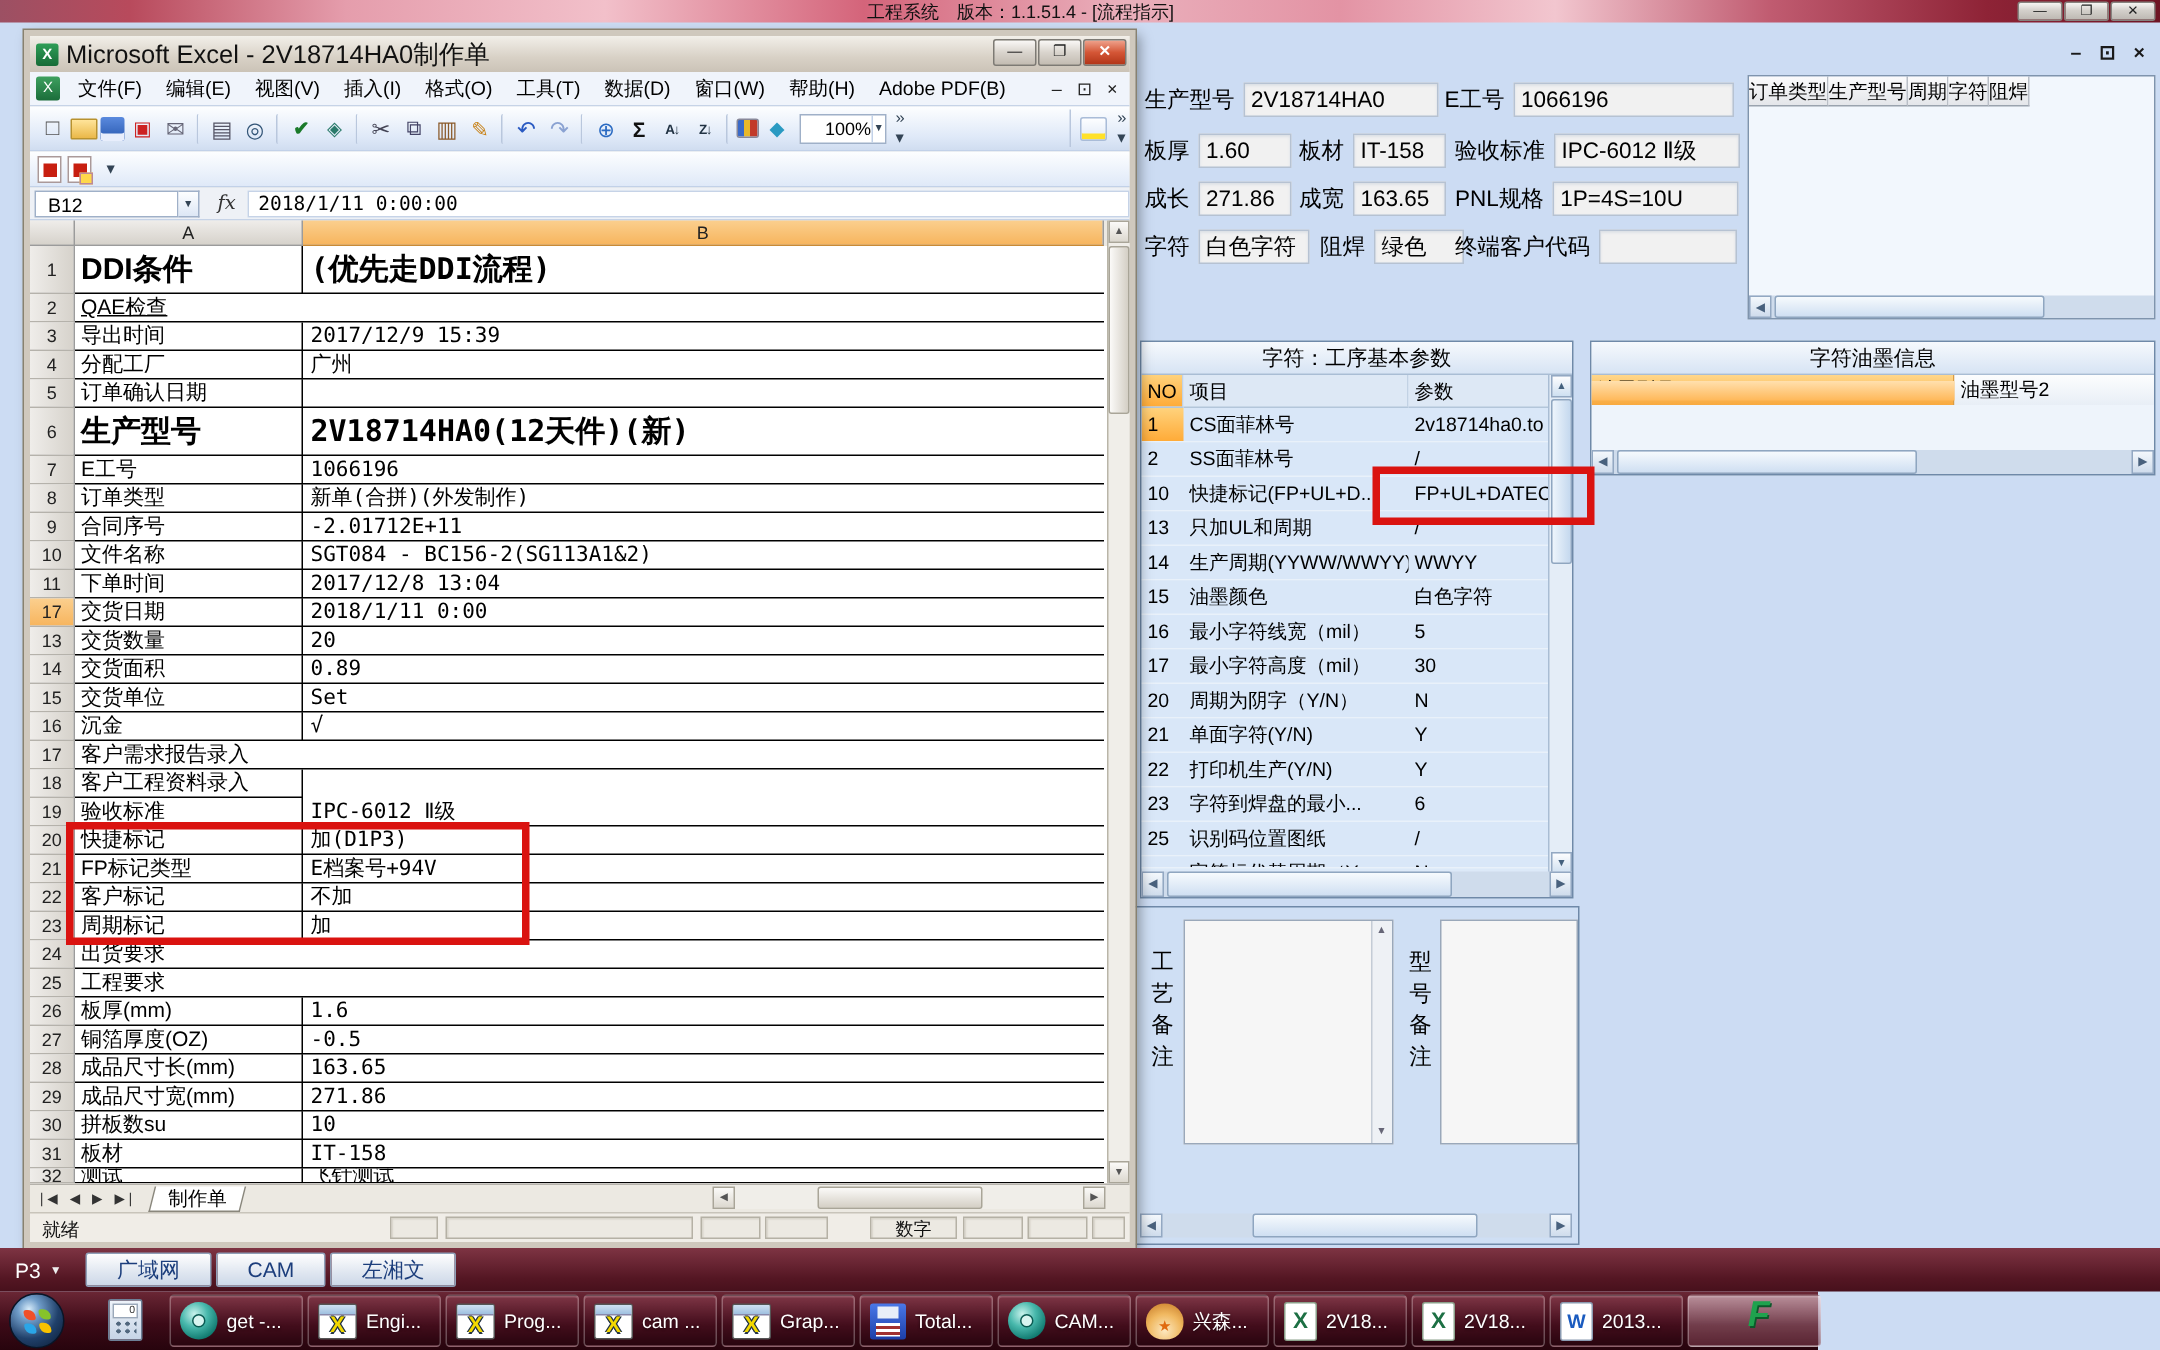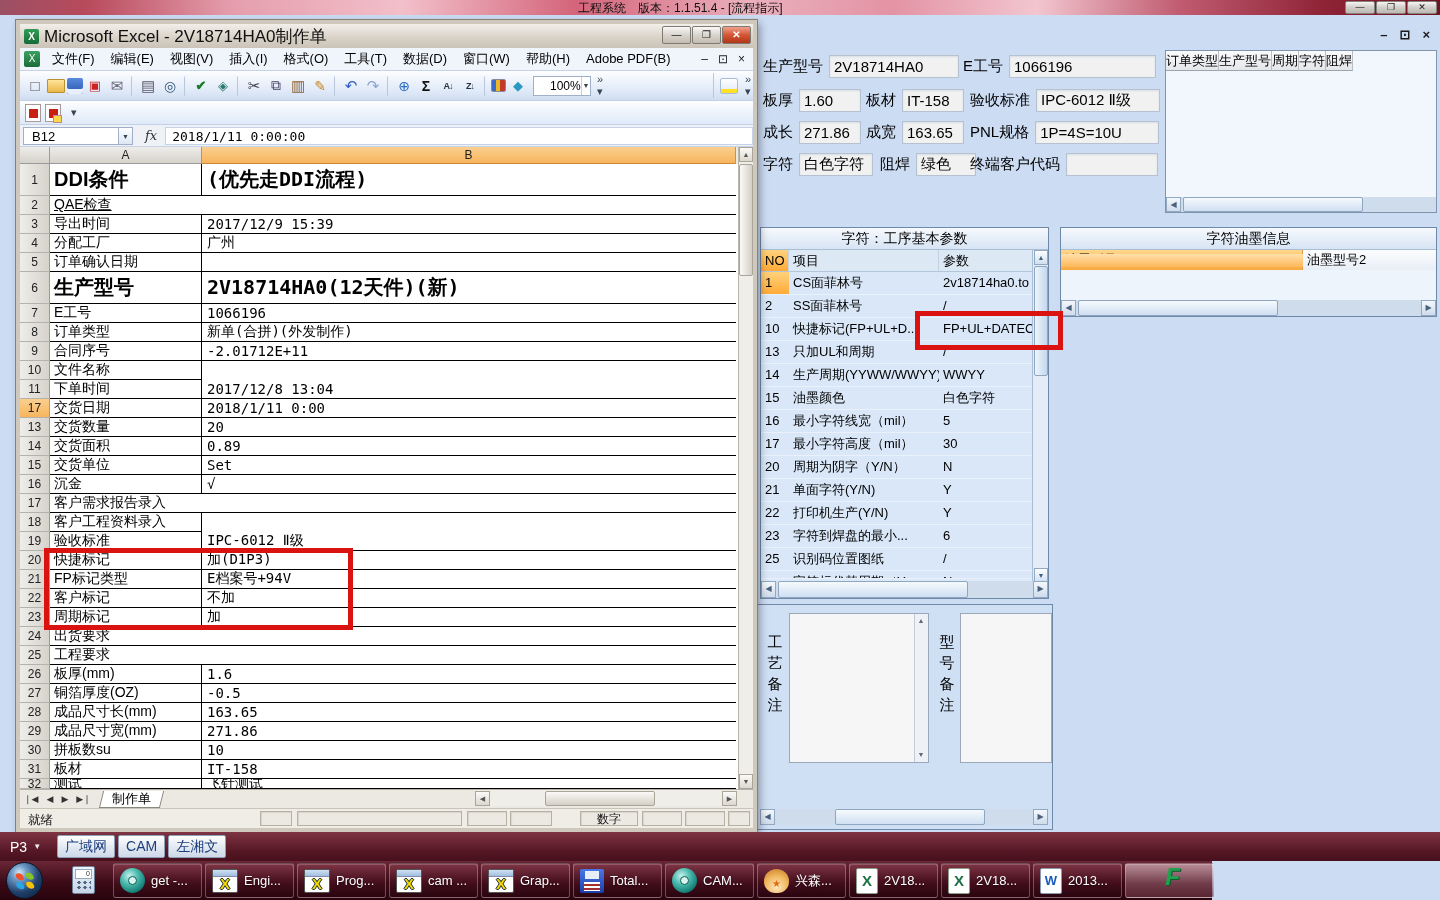--- a/index.html
+++ b/index.html
@@ -166,21 +166,21 @@
   .redbox { position:absolute; border:5px solid #da1310; z-index:40; }
   .redbox1 { left:44px; top:548px; width:309px; height:82px; }
   .redbox2 { left:915px; top:311px; width:148px; height:39px; }
 
   
   .quickbar { position:absolute; left:0; top:832px; width:1440px; height:29px;
     background:linear-gradient(#7e3443,#541623 70%,#47101c); display:flex; align-items:center; z-index:50; }
   .qb-menu { color:#fff; font-size:14px; margin-left:10px; display:flex; align-items:center; gap:6px; }
   .qb-menu .dd { font-size:8px; color:#eee; }
   .qb-items { display:flex; gap:3px; margin-left:16px; }
-  .qb-btn { height:23px; padding:0 7px; background:linear-gradient(#fefefe,#dfe6f0 60%,#cdd8e8); border:1px solid #8fa0b8; border-radius:2px; color:#1c3e7c; font-size:14px; line-height:21px; }
+  .qb-btn { height:23px; padding:0 20px; background:linear-gradient(#fefefe,#dfe6f0 60%,#cdd8e8); border:1px solid #8fa0b8; border-radius:2px; color:#1c3e7c; font-size:14px; line-height:21px; }
   .taskbar { position:absolute; left:0; top:861px; width:1212px; height:39px;
     background:linear-gradient(#6b2735,#3c0a17 55%,#27040d); z-index:50; }
   .orb { position:absolute; left:6px; top:1px; width:37px; height:37px; border-radius:50%;
     background:radial-gradient(circle at 35% 28%, #d8ecfa 0%, #6f9cc8 22%, #20406a 58%, #0a1a32 100%); border:1px solid #091527; }
   .orbflag { position:absolute; left:9px; top:10px; width:18px; height:16px; display:grid; grid-template-columns:1fr 1fr; grid-template-rows:1fr 1fr; gap:2px; transform:rotate(-3deg); }
   .orbflag i { border-radius:2px 6px 2px 6px; }
   .orbflag .q1{background:#f0502a}.orbflag .q2{background:#86c42a}.orbflag .q3{background:#2aa6e8}.orbflag .q4{background:#f8c200}
   .calcicon { position:absolute; left:72px; top:5px; width:23px; height:28px; background:linear-gradient(#eef3fa,#c6d4e6); border:1px solid #6d7f96; border-radius:2px; }
   .calcicon::before { content:"0"; position:absolute; left:2px; right:2px; top:2px; height:8px; background:#fff; border:1px solid #9aa8ba; font-size:7px; text-align:right; line-height:7px; padding-right:1px; color:#333; }
   .calcicon::after { content:""; position:absolute; left:3px; right:3px; top:13px; bottom:3px;
@@ -561,20 +561,21 @@
           <div class="cb">新单(合拼)(外发制作)</div>
         </div>
         <div class="xrow">
           <div class="rh">9</div>
           <div class="ca">合同序号</div>
           <div class="cb">-2.01712E+11</div>
         </div>
         <div class="xrow">
           <div class="rh">10</div>
           <div class="ca">文件名称</div>
+          <div class="cb">SGT084 - BC156-2(SG113A1&amp;2)</div>
         </div>
         <div class="xrow">
           <div class="rh">11</div>
           <div class="ca">下单时间</div>
           <div class="cb">2017/12/8 13:04</div>
         </div>
         <div class="xrow sel">
           <div class="rh">17</div>
           <div class="ca">交货日期</div>
           <div class="cb">2018/1/11 0:00</div>

